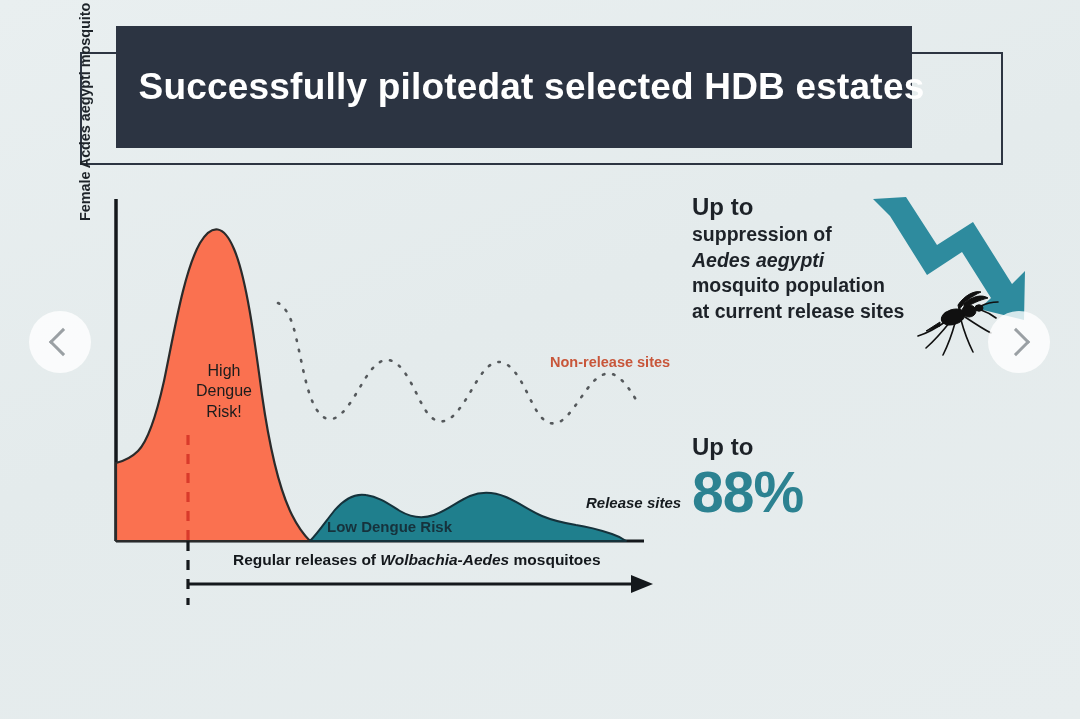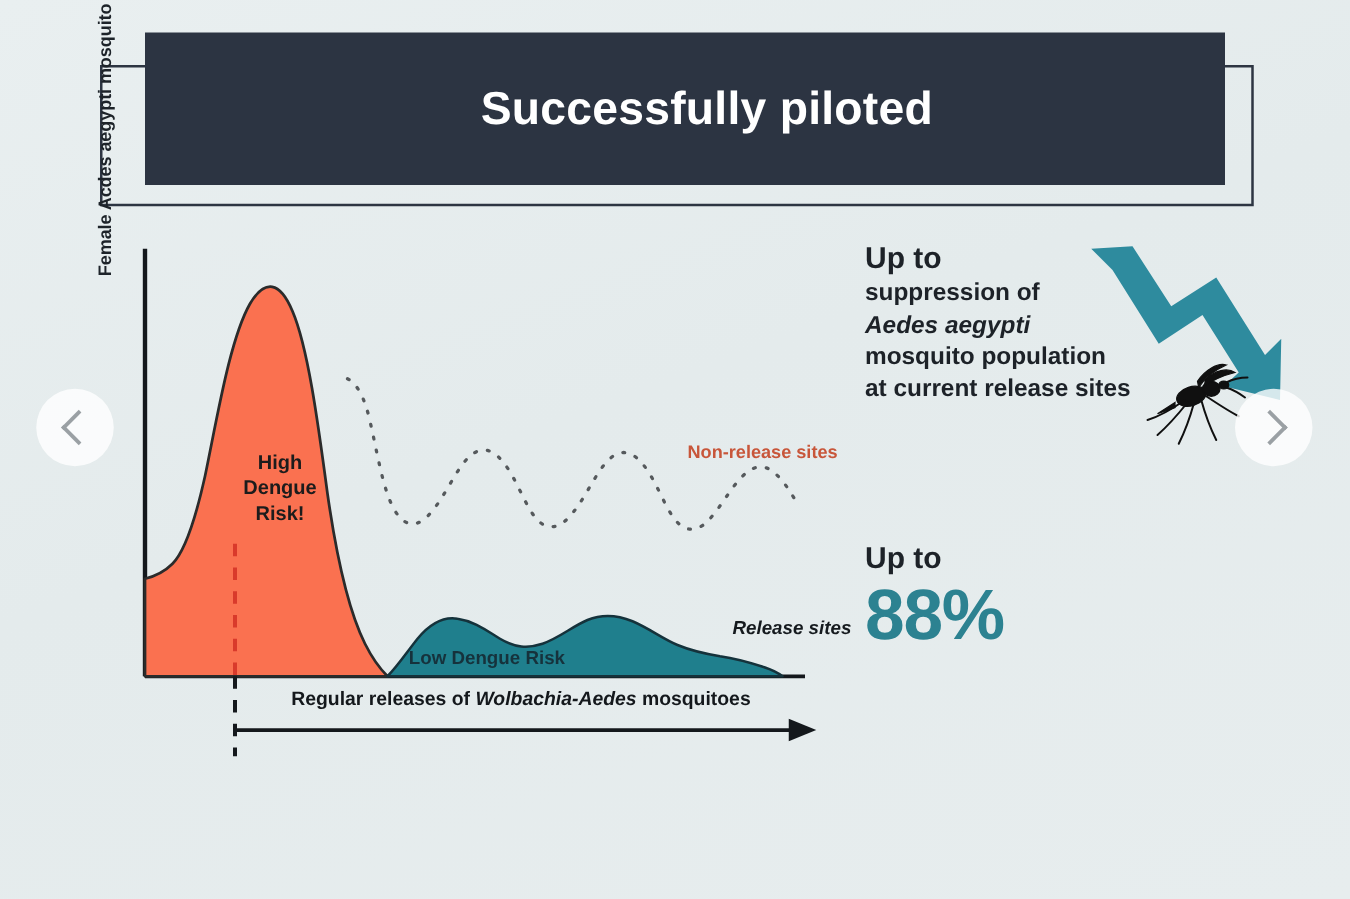--- a/index.html
+++ b/index.html
@@ -25,21 +25,21 @@
     position: absolute;
     left: 80px; top: 52px;
     width: 923px; height: 113px;
     border: 2px solid #2d3542;
     box-sizing: border-box;
     background: transparent;
   }
   .banner {
     position: absolute;
     left: 116px; top: 26px;
-    width: 864px; height: 122px;
+    width: 796px; height: 122px;
     background: #2c3442;
     display: flex;
     flex-direction: row;
     align-items: center;
     justify-content: center;
     box-sizing: border-box;
     padding-left: 35px;
   }
   .banner-line {
     color: #ffffff;
@@ -73,21 +73,21 @@
 
   .chart-text {
     position: absolute;
     pointer-events: none;
   }
   .lbl-high {
     left: 98px; top: 176px;
     width: 96px;
     text-align: center;
     font-size: 16px;
-    font-weight: bold;
+    font-weight: normal;
     color: #1c1c1c;
     line-height: 1.28;
   }
   .lbl-nonrelease {
     left: 472px; top: 169px;
     font-size: 14.5px;
     font-weight: bold;
     color: #c8563a;
     white-space: nowrap;
   }
@@ -169,20 +169,21 @@
   #deco { position: absolute; left:0; top:0; width:1080px; height:719px; pointer-events:none;}
 </style>
 </head>
 <body>
 
 <div id="stage">
 
   <div class="banner-frame"></div>
   <div class="banner">
     <div class="banner-line">Successfully piloted</div>
+    <div class="banner-line">at selected HDB estates</div>
   </div>
 
   <div id="chart-area">
 
     <div class="axis-ylabel">Female Acdes aegypti mosquito population</div>
 
     <svg id="chart-svg" width="600" height="420" viewBox="0 0 600 420">
 
       <line x1="38" y1="14" x2="38" y2="356" stroke="#14181c" stroke-width="3.5"></line>
       <line x1="38" y1="356" x2="566" y2="356" stroke="#14181c" stroke-width="3"></line>

